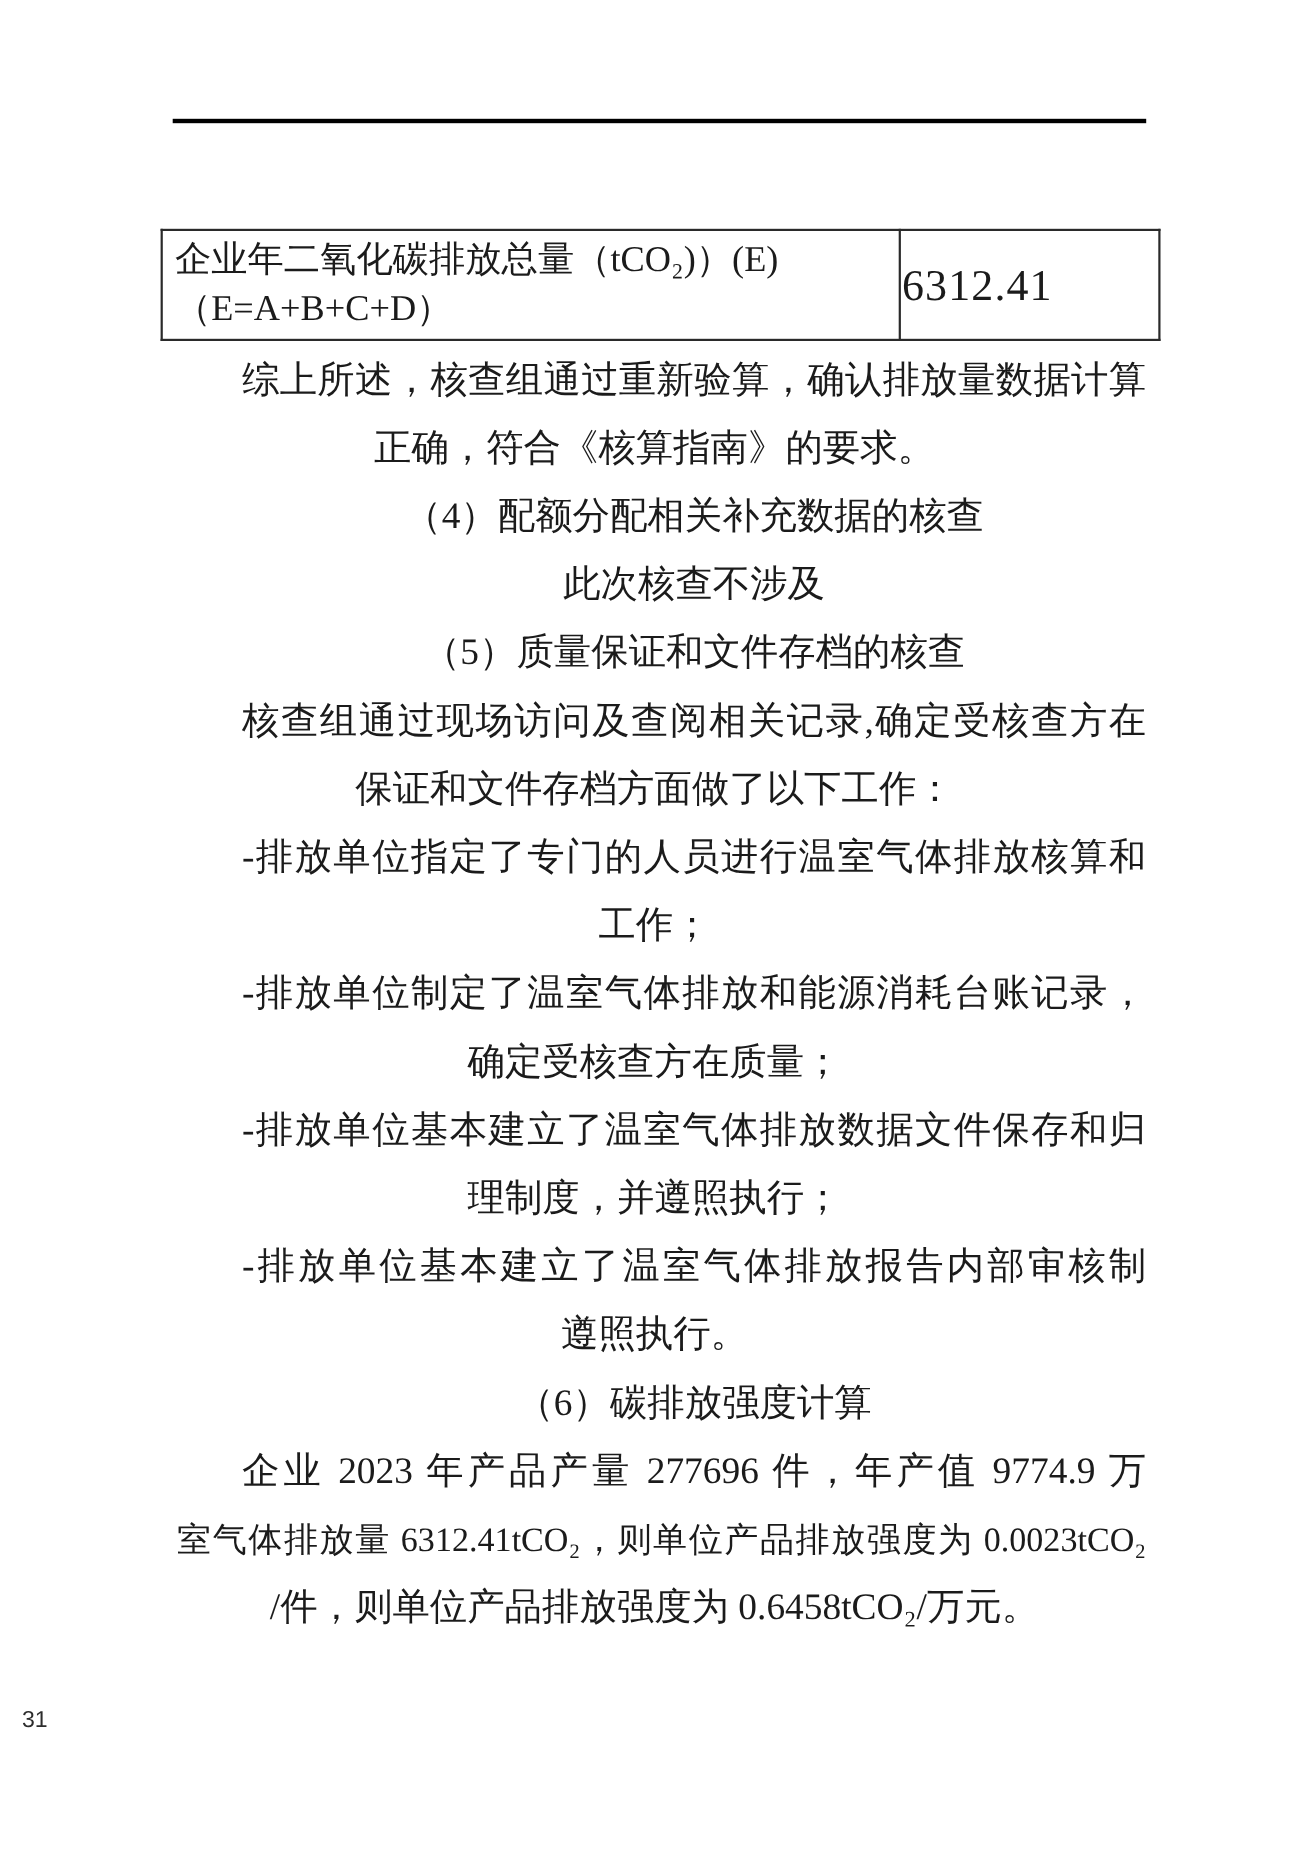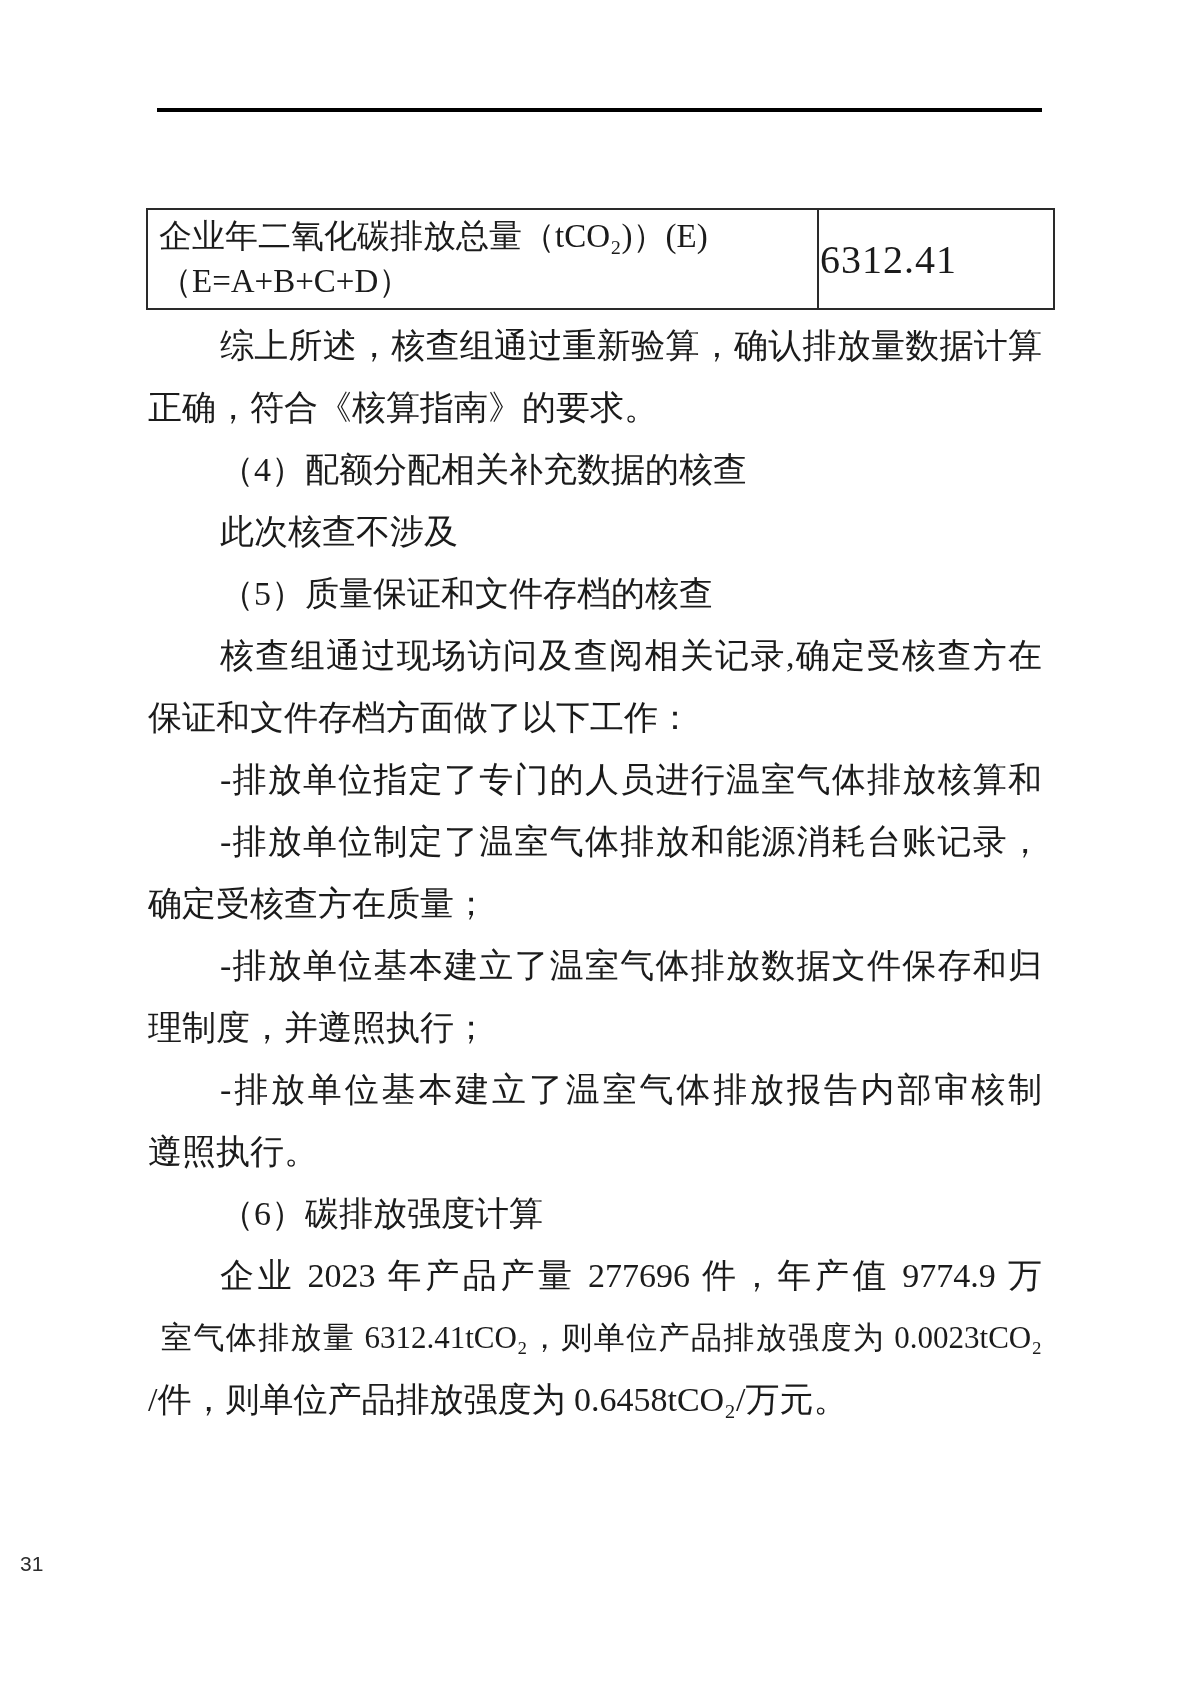--- a/index.html
+++ b/index.html
@@ -47,21 +47,21 @@
   .body-block {
     position:absolute;
     left:148px; top:315px;
     width:894px;
   }
   .ln {
     height:62px;
     line-height:62px;
     font-size:34px;
     overflow:hidden;
-    text-align:left;
+    text-align:center;
   }
   .ln.ind { text-indent:72px; }
   .ln.full {
     text-align:justify;
     text-align-last:justify;
     text-justify:inter-character;
   }
   .ln.tight { font-size:31px;margin-left:13px; }
 
   .page-number {
@@ -94,20 +94,21 @@
 
 <div class="body-block">
   <div class="ln ind full">综上所述，核查组通过重新验算，确认排放量数据计算结果</div>
   <div class="ln">正确，符合《核算指南》的要求。</div>
   <div class="ln ind">（4）配额分配相关补充数据的核查</div>
   <div class="ln ind">此次核查不涉及</div>
   <div class="ln ind">（5）质量保证和文件存档的核查</div>
   <div class="ln ind full">核查组通过现场访问及查阅相关记录,确定受核查方在质量</div>
   <div class="ln">保证和文件存档方面做了以下工作：</div>
   <div class="ln ind full">-排放单位指定了专门的人员进行温室气体排放核算和报告</div>
+  <div class="ln">工作；</div>
   <div class="ln ind full">-排放单位制定了温室气体排放和能源消耗台账记录，台账</div>
   <div class="ln">确定受核查方在质量；</div>
   <div class="ln ind full">-排放单位基本建立了温室气体排放数据文件保存和归档管</div>
   <div class="ln">理制度，并遵照执行；</div>
   <div class="ln ind full">-排放单位基本建立了温室气体排放报告内部审核制度，并</div>
   <div class="ln">遵照执行。</div>
   <div class="ln ind">（6）碳排放强度计算</div>
   <div class="ln ind full">企业 2023 年产品产量 277696 件，年产值 9774.9 万元，温</div>
   <div class="ln full tight">室气体排放量 6312.41tCO₂，则单位产品排放强度为 0.0023tCO₂</div>
   <div class="ln">/件，则单位产品排放强度为 0.6458tCO₂/万元。</div>

